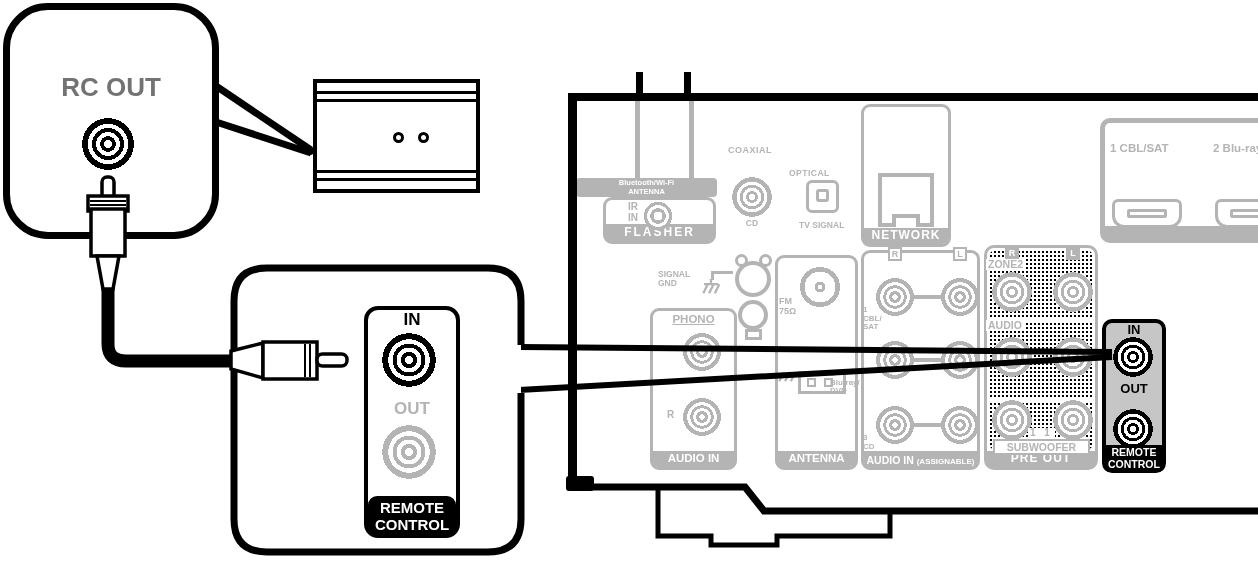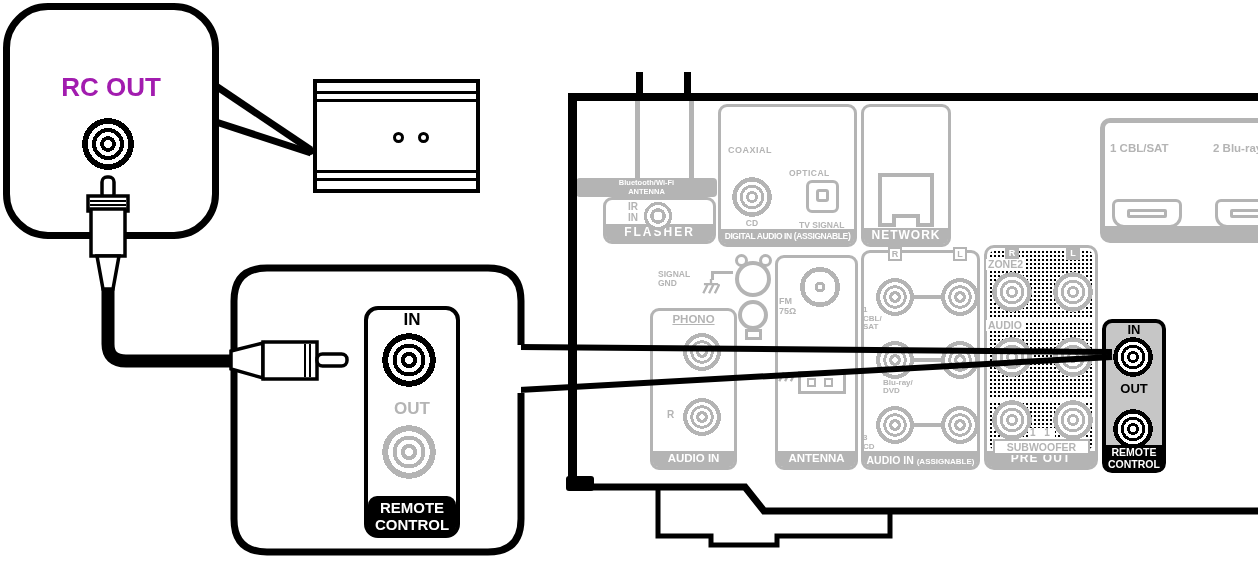--- a/index.html
+++ b/index.html
@@ -42,23 +42,20 @@
 
     <div class="sec" style="left:603px;top:197px;width:113px;height:47px;">
       <div class="bar" style="height:17px;font-size:12px;letter-spacing:2px;line-height:16px;">FLASHER</div>
     </div>
     <div class="gtxt" style="left:622px;top:202px;font-size:10px;text-align:right;width:16px;">
       <div>IR</div>
         <div>IN</div>
     </div>
     <div class="jack2" style="--c:#b4b4b4;left:643px;top:201px;width:30px;height:30px;"></div>
 
-    <div class="sec" style="left:718px;top:104px;width:139px;height:143px;">
-      <div class="bar" style="height:15px;font-size:8.5px;letter-spacing:-0.4px;line-height:14px;">DIGITAL AUDIO IN (ASSIGNABLE)</div>
-    </div>
     <div class="gtxt" style="left:728px;top:146px;font-size:9px;letter-spacing:0.5px;">COAXIAL</div>
     <div class="jack" style="--c:#b4b4b4;left:729px;top:174px;width:46px;height:46px;"></div>
     <div class="gtxt ctr" style="left:742px;top:219px;width:20px;font-size:8.5px;">CD</div>
     <div class="gtxt" style="left:789px;top:169px;font-size:8.5px;letter-spacing:0.5px;">OPTICAL</div>
     <div class="abs" style="left:806px;top:180px;width:33px;height:33px;border:3px solid #b4b4b4;border-radius:6px;">
       <div class="abs" style="left:7px;top:6px;width:13px;height:13px;border:3px solid #b4b4b4;border-radius:3px;"></div>
     </div>
     <div class="gtxt" style="left:799px;top:221px;font-size:8.5px;">TV SIGNAL</div>
 
     <div class="sec" style="left:861px;top:104px;width:90px;height:143px;">
@@ -122,21 +119,21 @@
     <div class="jack" style="--c:#b4b4b4;left:938px;top:275px;width:44px;height:44px;"></div>
     <div class="jack" style="--c:#b4b4b4;left:873px;top:338px;width:44px;height:44px;"></div>
     <div class="jack" style="--c:#b4b4b4;left:938px;top:338px;width:44px;height:44px;"></div>
     <div class="jack" style="--c:#b4b4b4;left:873px;top:403px;width:44px;height:44px;"></div>
     <div class="jack" style="--c:#b4b4b4;left:938px;top:403px;width:44px;height:44px;"></div>
     <div class="gtxt" style="left:863px;top:306px;font-size:8px;line-height:8.5px;">
       <div>1</div>
         <div>CBL/</div>
         <div>SAT</div>
     </div>
-    <div class="gtxt" style="left:883px;top:370px;font-size:8px;line-height:8.5px;">
+    <div class="gtxt" style="left:830px;top:370px;font-size:8px;line-height:8.5px;">
       <div>2</div>
         <div>Blu-ray/</div>
         <div>DVD</div>
     </div>
     <div class="gtxt" style="left:863px;top:434px;font-size:8px;line-height:8.5px;">
       <div>3</div>
         <div>CD</div>
     </div>
 
     <div class="sec" style="left:984px;top:245px;width:114px;height:225px;border-radius:10px;">
@@ -197,21 +194,21 @@
 
     <path d="M519 347 L1112 352" stroke="#000" stroke-width="6"></path>
     <path d="M519 390 L1112 357" stroke="#000" stroke-width="6"></path>
 
     <path d="M521 393 L521 519 Q521 552 488 552 L267 552 Q234 552 234 519 L234 301 Q234 268 267 268 L488 268 Q521 268 521 301 L521 345" fill="#fff" stroke="#000" stroke-width="7" stroke-linejoin="round"></path>
 
     <path d="M108 283 V344 Q108 361 126 361 H233" fill="none" stroke="#000" stroke-width="13"></path>
   </svg>
 
   <div class="abs" style="left:3px;top:3px;width:216px;height:236px;border:7px solid #000;border-radius:45px;background:#fff;"></div>
-  <div class="abs ctr" style="left:3px;top:72px;width:216px;font-size:26px;font-weight:bold;color:#a21caf;">RC OUT</div>
+  <div class="abs ctr" style="left:3px;top:72px;width:216px;font-size:26px;font-weight:bold;color:#737373;">RC OUT</div>
   <div class="jack" style="--c:#000;left:78px;top:114px;width:60px;height:60px;"></div>
 
 
   <div class="abs" style="left:313px;top:79px;width:167px;height:114px;border:4px solid #000;background:#fff;">
     <div class="abs" style="left:0;right:0;top:8px;height:3px;background:#000;"></div>
     <div class="abs" style="left:0;right:0;top:16px;height:3px;background:#000;"></div>
     <div class="abs" style="left:0;right:0;bottom:16px;height:3px;background:#000;"></div>
     <div class="abs" style="left:0;right:0;bottom:8px;height:3px;background:#000;"></div>
     <div class="abs" style="left:76px;top:49px;width:11px;height:11px;border:3px solid #000;border-radius:50%;"></div>
     <div class="abs" style="left:101px;top:49px;width:11px;height:11px;border:3px solid #000;border-radius:50%;"></div>

